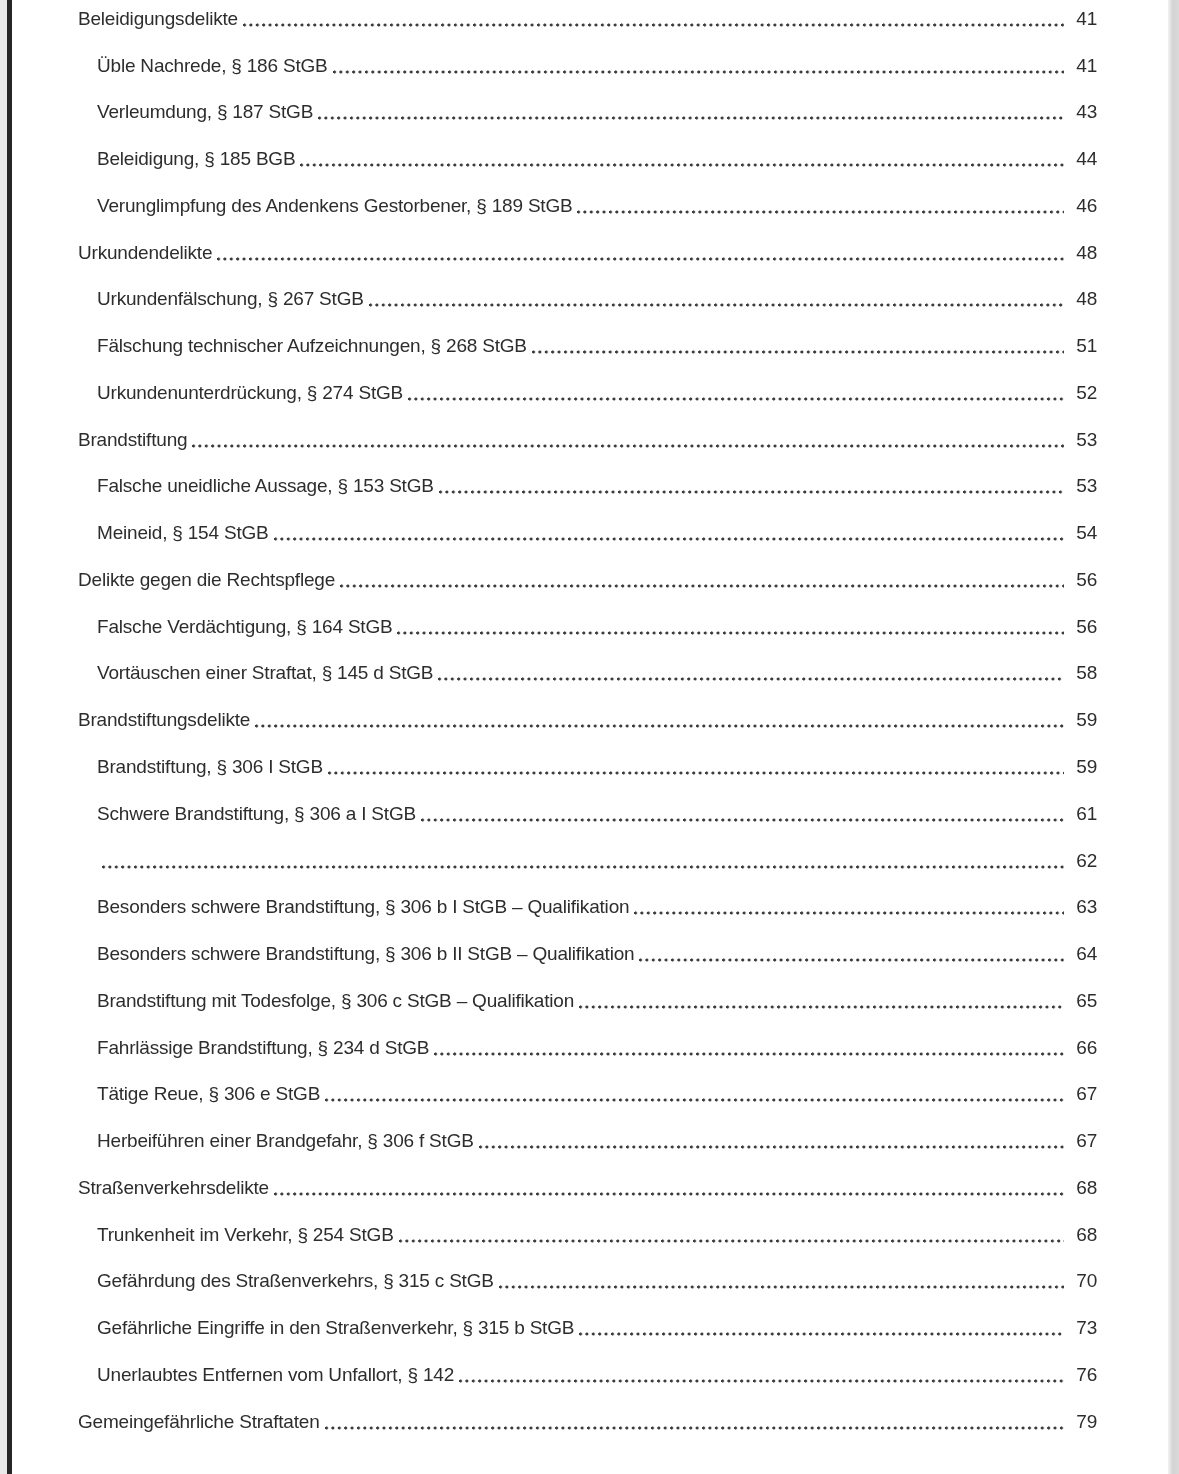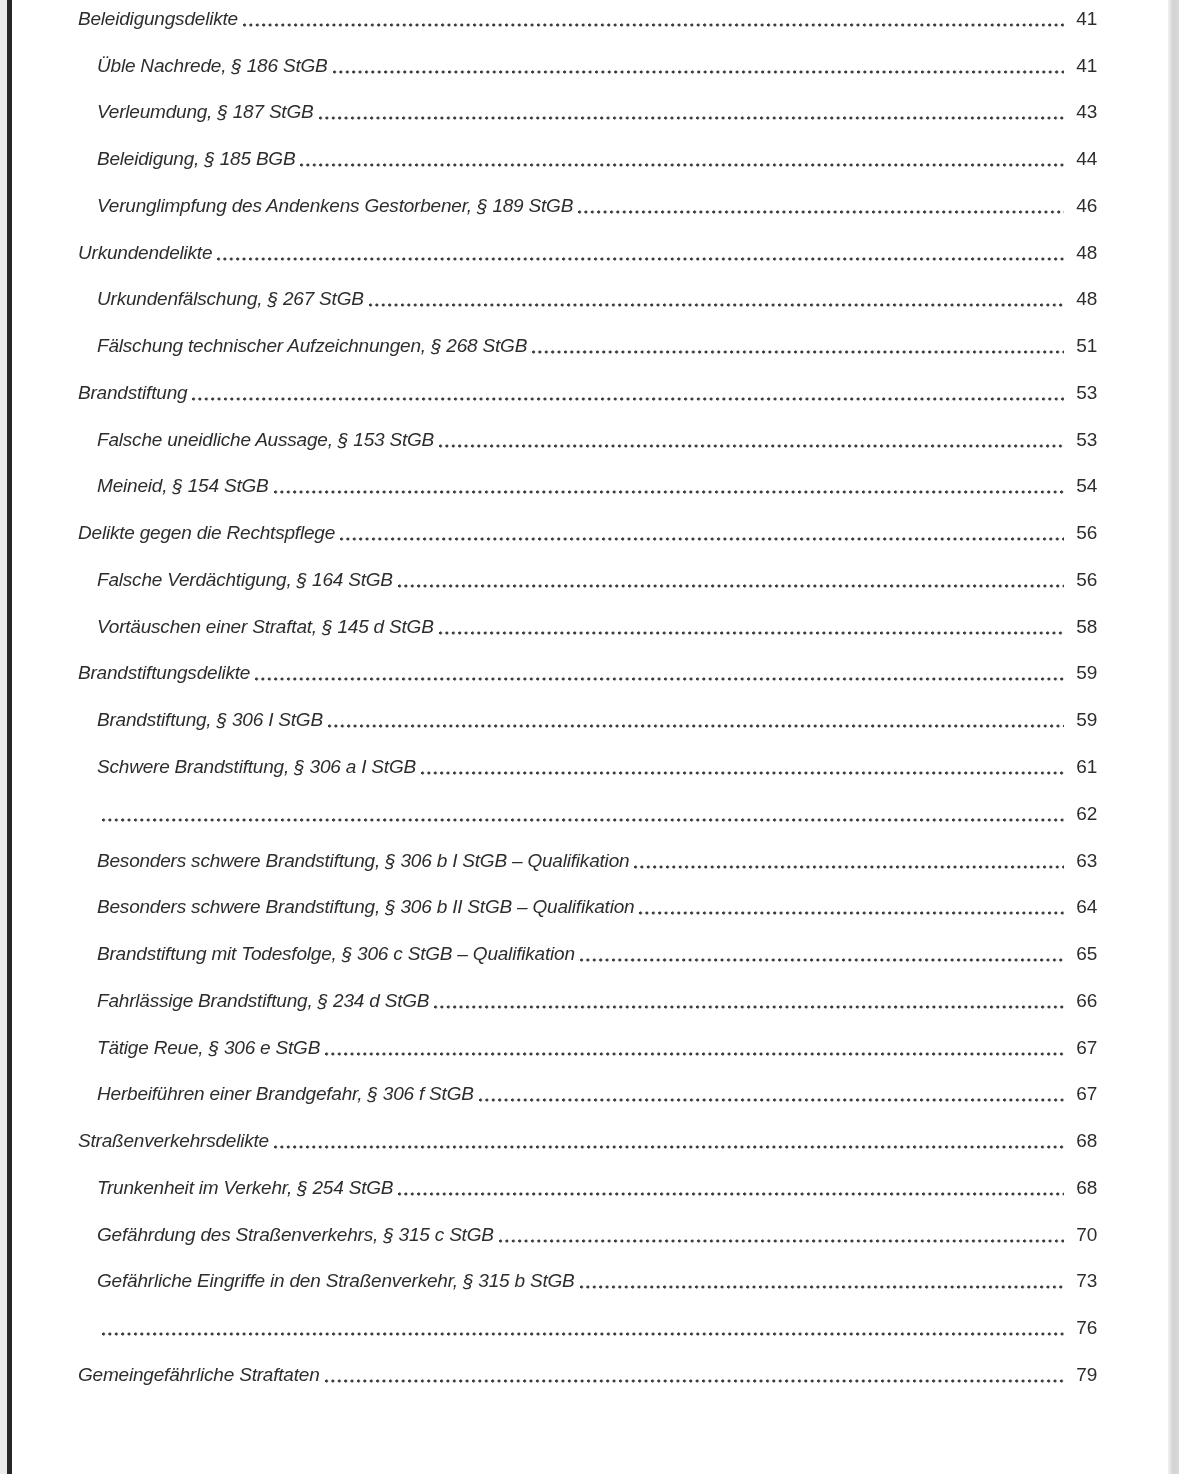--- a/index.html
+++ b/index.html
@@ -46,21 +46,20 @@
     padding-bottom: 11px;
     font-size: 19px;
     letter-spacing: -0.2px;
     color: #2d2d2d;
   }
   .toc-row.sub {
     padding-left: 19px;
   }
   .toc-label {
     white-space: nowrap;
-    font-style: italic;
   }
   .dot-leader {
     flex: 1 1 auto;
     min-width: 10px;
     height: 4px;
     margin: 0 7px 3px 5px;
     background-image: radial-gradient(circle at 1.6px 2px, #3c3c3c 1.35px, transparent 1.75px);
     background-size: 6.4px 4px;
     background-repeat: repeat-x;
     background-position: left bottom;
@@ -112,20 +111,25 @@
     <div class="toc-row sub">
       <span class="toc-label">Urkundenfälschung, § 267 StGB</span>
       <div class="dot-leader"></div>
       <span class="toc-page">48</span>
     </div>
     <div class="toc-row sub">
       <span class="toc-label">Fälschung technischer Aufzeichnungen, § 268 StGB</span>
       <div class="dot-leader"></div>
       <span class="toc-page">51</span>
     </div>
+    <div class="toc-row sub">
+      <span class="toc-label">Urkundenunterdrückung, § 274 StGB</span>
+      <div class="dot-leader"></div>
+      <span class="toc-page">52</span>
+    </div>
     <div class="toc-row">
       <span class="toc-label">Brandstiftung</span>
       <div class="dot-leader"></div>
       <span class="toc-page">53</span>
     </div>
     <div class="toc-row sub">
       <span class="toc-label">Falsche uneidliche Aussage, § 153 StGB</span>
       <div class="dot-leader"></div>
       <span class="toc-page">53</span>
     </div>
@@ -212,20 +216,21 @@
       <span class="toc-label">Gefährdung des Straßenverkehrs, § 315 c StGB</span>
       <div class="dot-leader"></div>
       <span class="toc-page">70</span>
     </div>
     <div class="toc-row sub">
       <span class="toc-label">Gefährliche Eingriffe in den Straßenverkehr, § 315 b StGB</span>
       <div class="dot-leader"></div>
       <span class="toc-page">73</span>
     </div>
     <div class="toc-row sub">
+      <span class="toc-label">Unerlaubtes Entfernen vom Unfallort, § 142</span>
       <div class="dot-leader"></div>
       <span class="toc-page">76</span>
     </div>
     <div class="toc-row">
       <span class="toc-label">Gemeingefährliche Straftaten</span>
       <div class="dot-leader"></div>
       <span class="toc-page">79</span>
     </div>
   </div>
 

